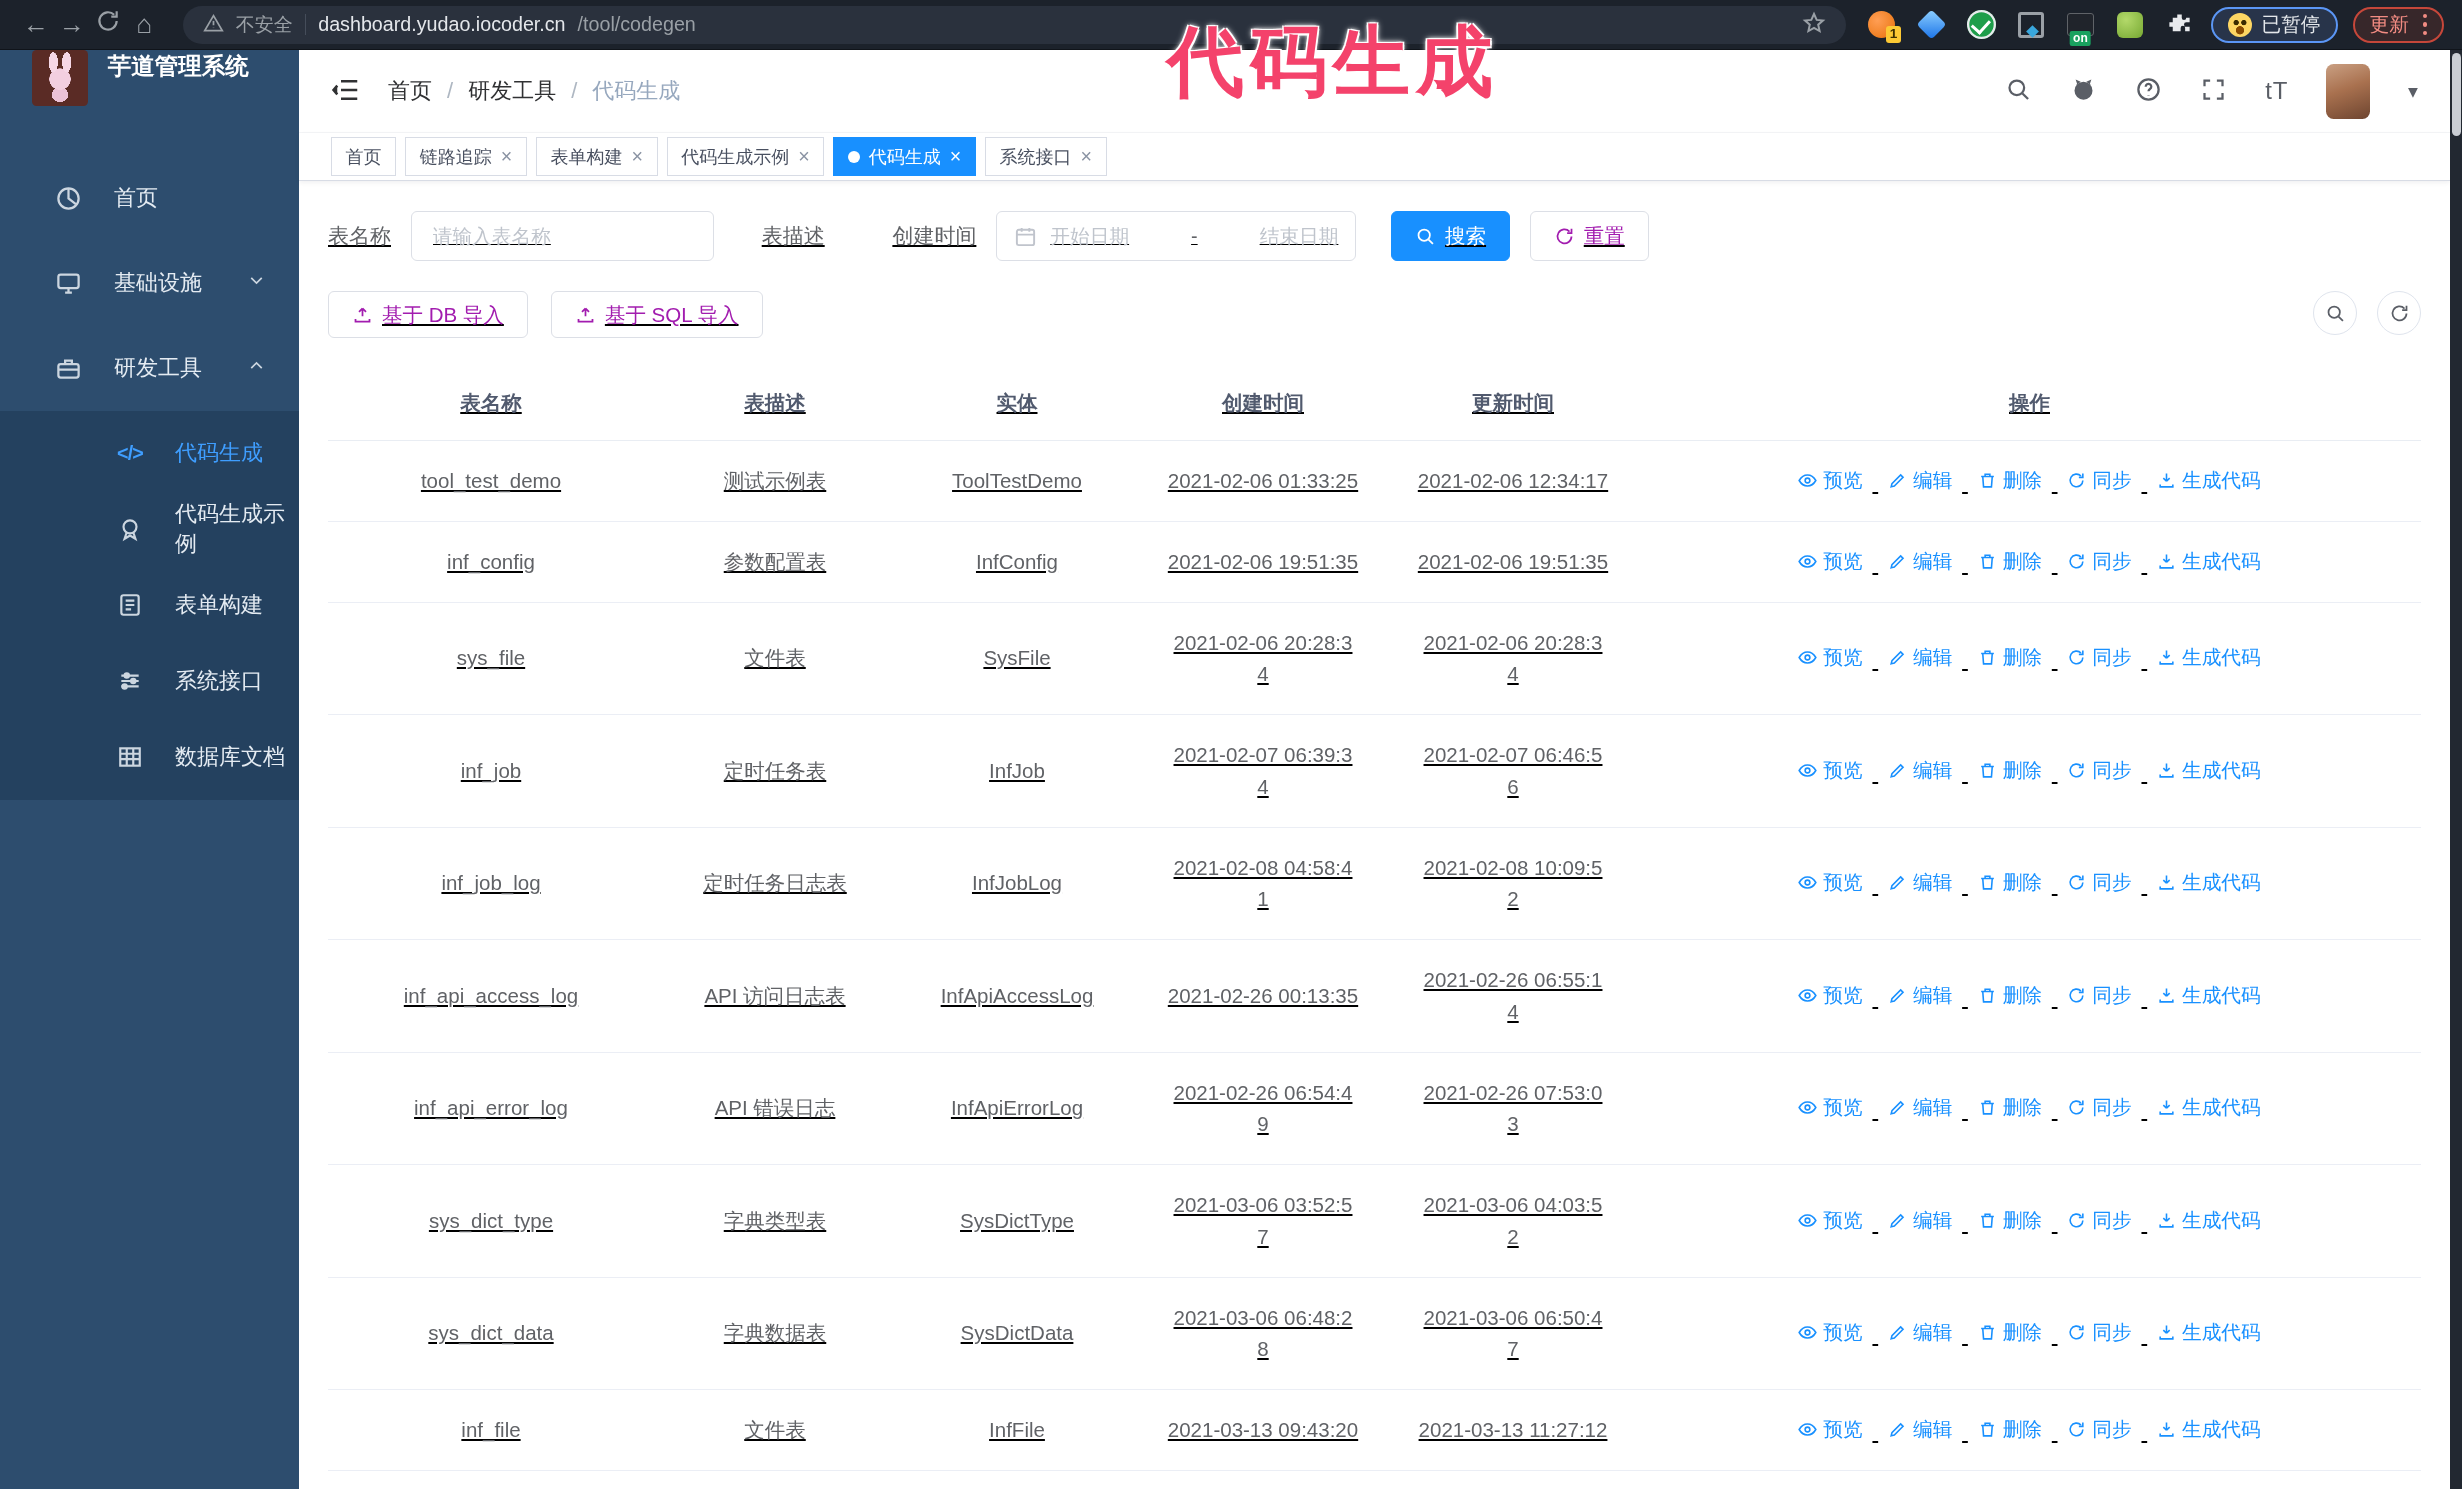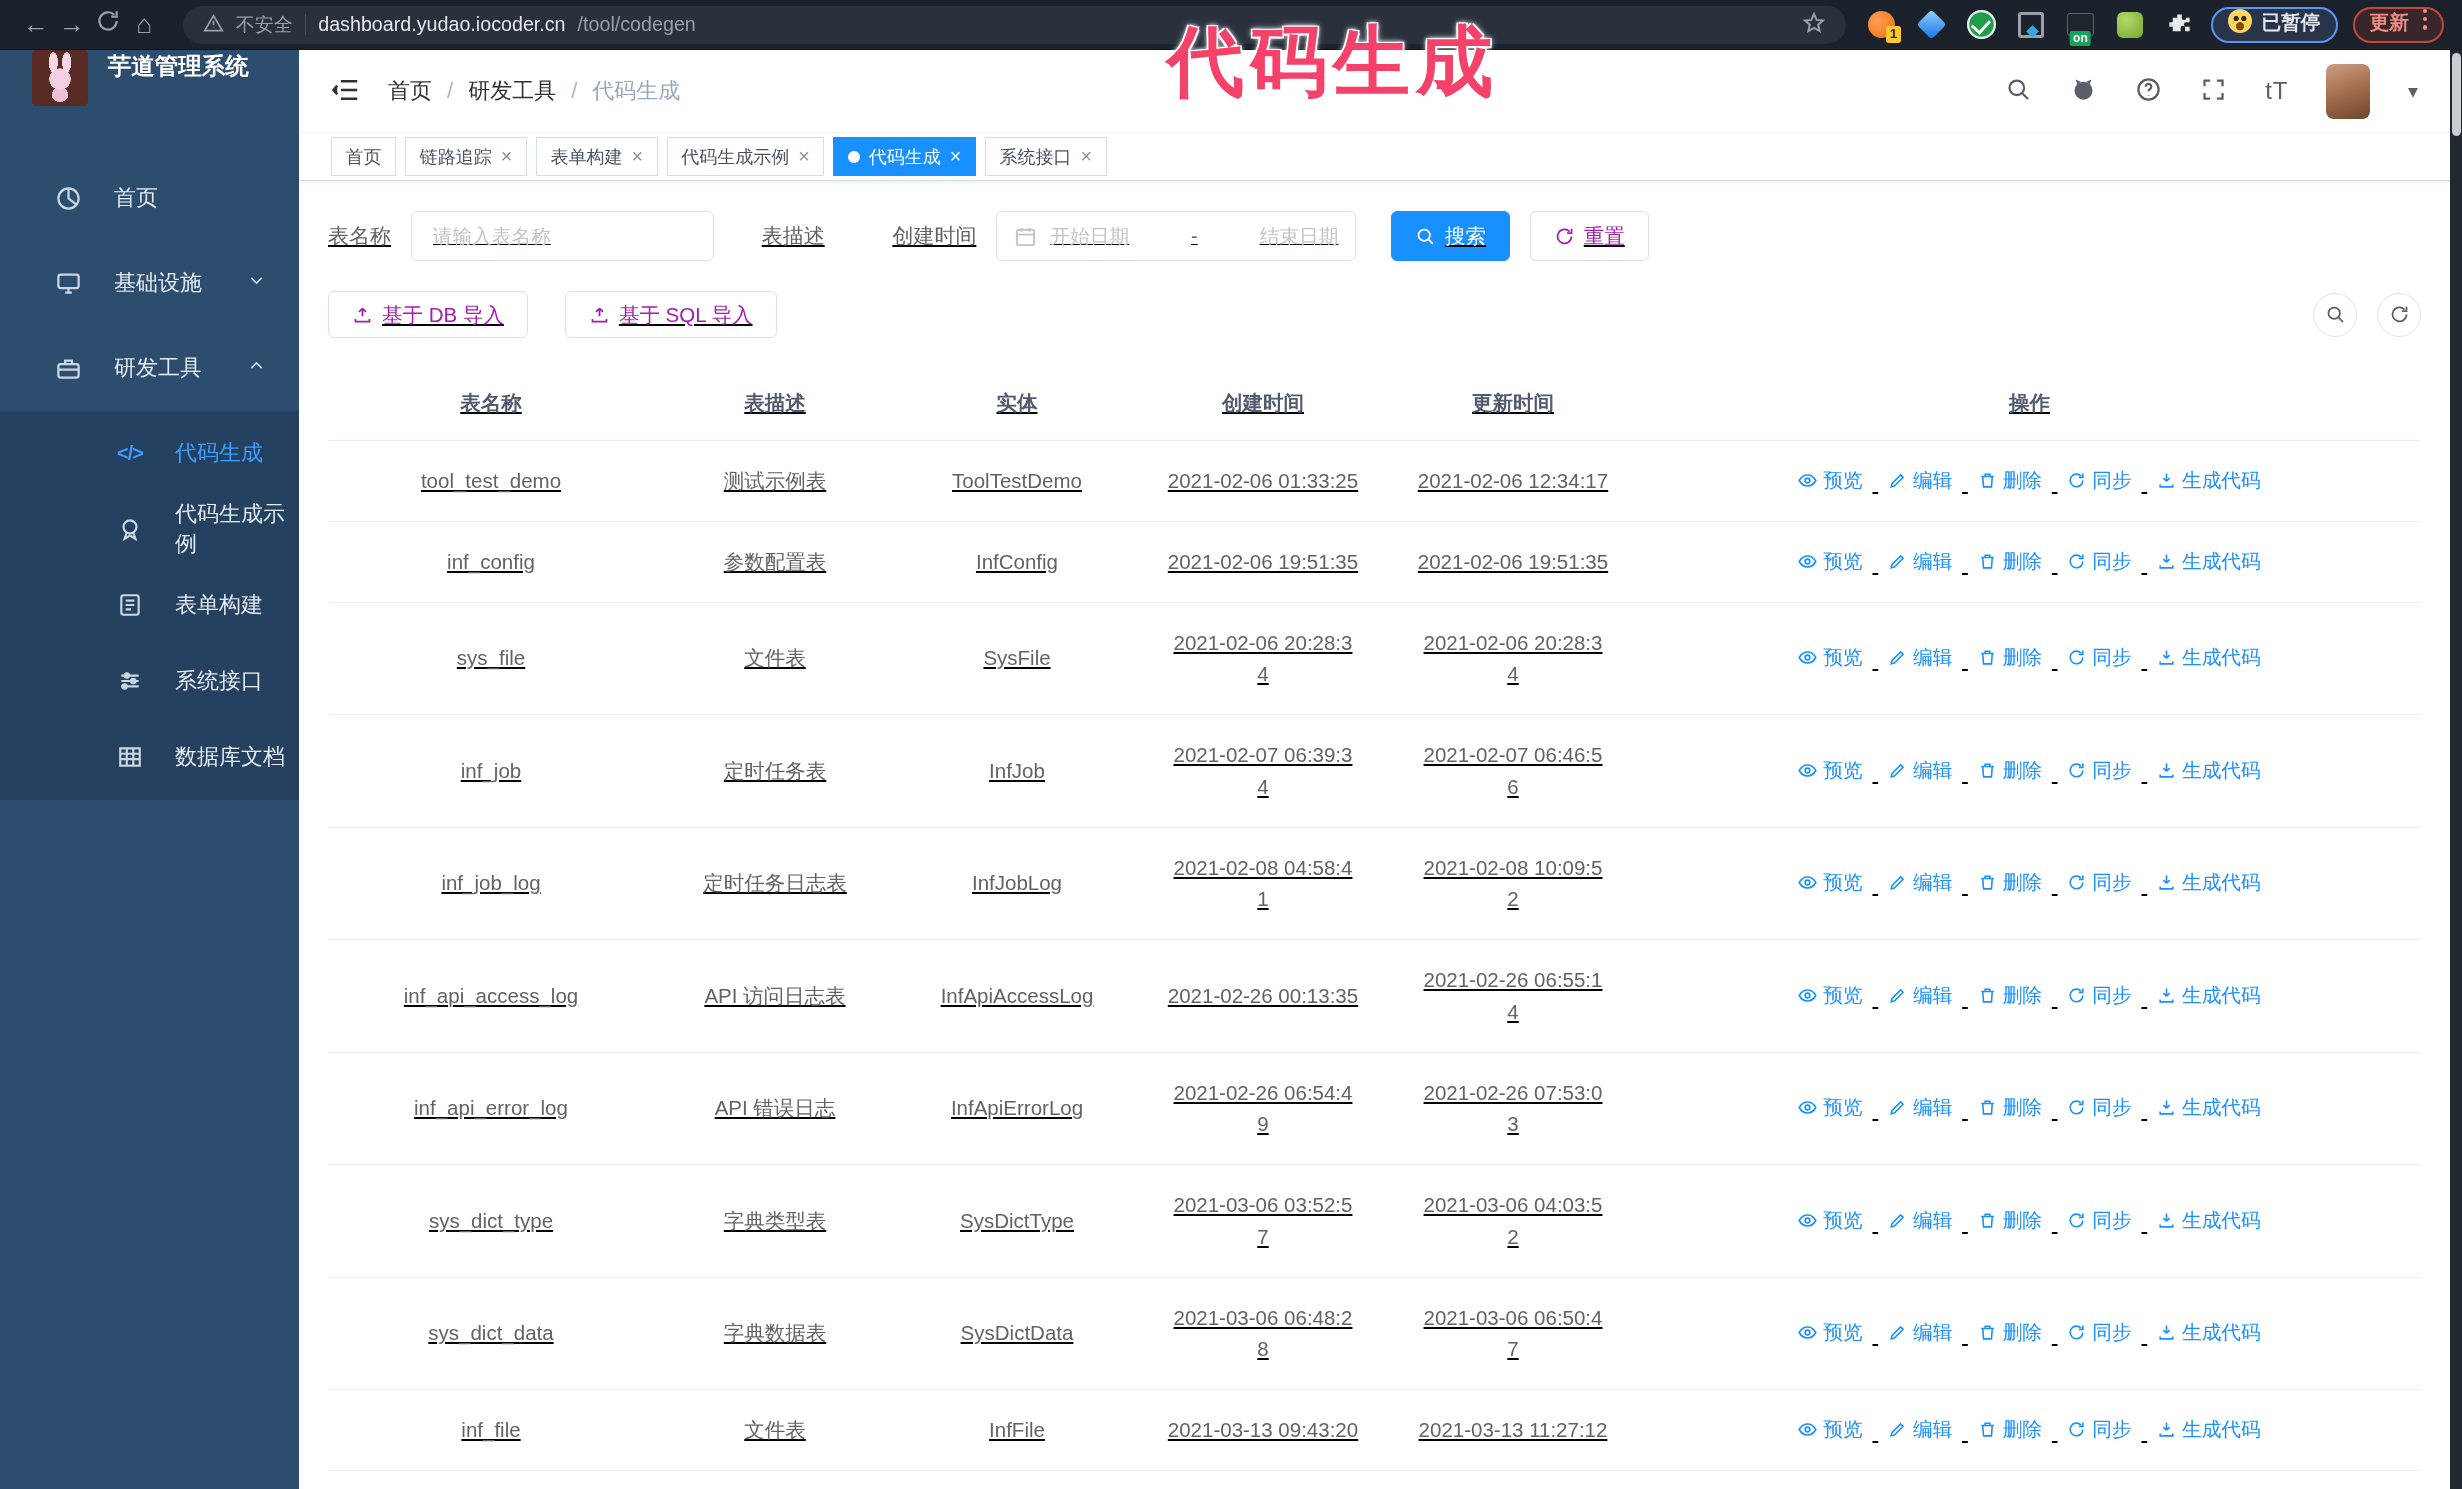--- a/index.html
+++ b/index.html
@@ -31,22 +31,22 @@
   .ext-check::after { content:""; position:absolute; left:8.3px; top:6px; width:9px; height:13.6px;
     border:solid #fff; border-width:0 3px 3px 0; transform:rotate(42deg); }
   .ext-grid { width:26px; height:26px; border:3px solid #9aa0a6; border-radius:3px; position:relative; }
   .ext-grid::after { content:""; position:absolute; left:7.6px; top:12px; width:9px; height:9px;
     background:#39a7dd; transform:rotate(45deg); }
   .ext-dark { width:27px; height:23px; background:#20242b; border:1.5px solid #5f6368; border-radius:3px; }
   .ext-on { position:absolute; left:50%; transform:translateX(-50%); bottom:-6px; background:#19a15f;
     color:#fff; font-size:12px; line-height:1; padding:1.5px 3px; border-radius:2.3px; font-weight:700; }
   .ext-plug { width:26px; height:26px; border-radius:6px; background:radial-gradient(circle at 35% 30%, #b3d96a, #76a832); }
   .ext-puzzle svg { width:27px; height:27px; color:#e8eaed; }
-  .chip { height:36px; border-radius:19.7px; display:flex; gap:9px;
-    padding:0 15px; font-size:19.7px; white-space:nowrap; flex:0 0 auto;font-weight:bold; }
+  .chip { height:36px; border-radius:19.7px; display:flex; align-items:center; gap:9px;
+    padding:0 15px; font-size:19.7px; white-space:nowrap; flex:0 0 auto; }
   .chip-pause { border:2.3px solid #5b96f5; background:#28344a; color:#e4e7eb; margin-right:15px; }
   .face { width:24px; height:24px; border-radius:50%;
     background:radial-gradient(circle at 34% 40%, #3a2b00 2.3px, transparent 3px),
                radial-gradient(circle at 66% 40%, #3a2b00 2.3px, transparent 3px),
                radial-gradient(circle at 50% 72%, #8a4b00 3.8px, transparent 4.5px), #fdd663; }
   .chip-update { border:2.3px solid #c6473a; background:#37272a; color:#f28b82; gap:13.6px; }
   .kebab { display:flex; flex-direction:column; gap:3.8px; }
   .kebab i { width:4.5px; height:4.5px; border-radius:50%; background:#f28b82; }
 
   
@@ -110,21 +110,21 @@
   .dateinp { width:360px; height:50px; border:1.5px solid #dcdfe6; border-radius:6px;
     display:flex; align-items:center; padding:0 16.7px; gap:13.6px; font-size:19.7px; color:#bfc4cc; }
   .dateinp svg { width:23px; height:23px; color:#c0c4cc; flex:0 0 auto; }
   .dateinp .to { color:#606266; flex:1; text-align:center; }
   .btn { height:50px; border-radius:6px; display:inline-flex; align-items:center; gap:9px;
     padding:0 23px; font-size:20.5px; border:1.5px solid #dcdfe6; background:#fff; color:#a21caf; white-space:nowrap; }
   .btn svg { width:21px; height:21px; }
   .btn-primary { background:#1890ff; border-color:#1890ff; color:#fff; margin-left:35px; }
   .btn-reset { margin-left:19.7px; }
 
-  .toolrow { display:flex; align-items:center; margin-top:30px;gap:14px; }
+  .toolrow { display:flex; margin-top:30px; }
   .btn-import { height:47px; margin-right:23px; }
   .circles { margin-left:auto; display:flex; gap:19.7px; }
   .circle-btn { width:44px; height:44px; border-radius:50%; border:1.5px solid #dfe4ed; background:#fff;
     display:flex; align-items:center; justify-content:center; color:#5a5e66; }
   .circle-btn svg { width:21px; height:21px; }
 
   table { width:100%; border-collapse:collapse; margin-top:27px; table-layout:fixed; }
   th { font-size:20.5px; color:#515a6e; font-weight:700; padding:24px 0 23px; border-bottom:1.5px solid #e9edf3; }
   td { font-size:20.5px; color:#606266; text-align:center; padding:24px 0; border-bottom:1.5px solid #ebeef5;
     vertical-align:middle; }

